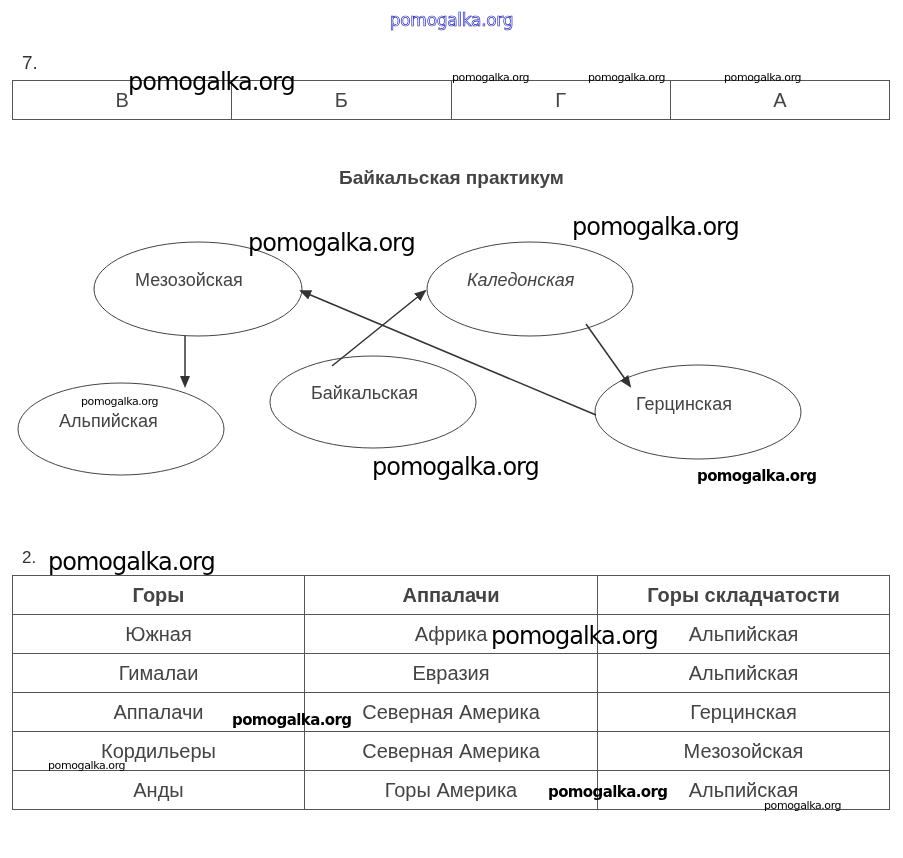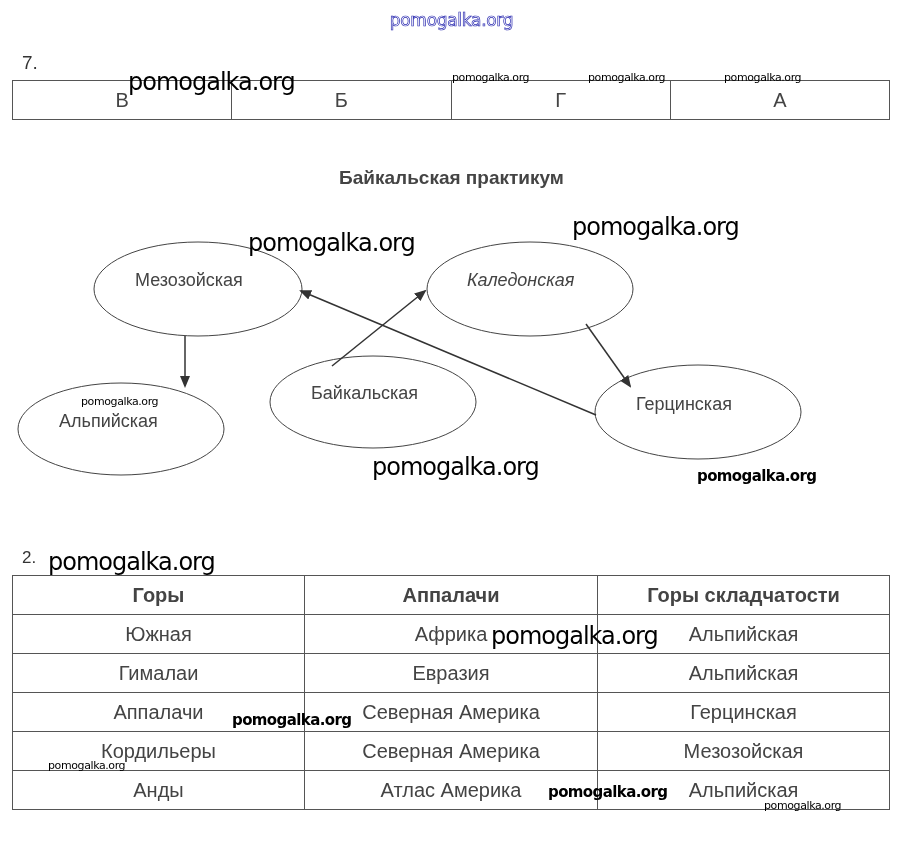--- a/index.html
+++ b/index.html
@@ -98,21 +98,21 @@
     <td>Северная Америка</td>
     <td>Герцинская</td>
   </tr>
   <tr>
     <td>Кордильеры</td>
     <td>Северная Америка</td>
     <td>Мезозойская</td>
   </tr>
   <tr>
     <td>Анды</td>
-    <td>Атлас Америка</td>
+    <td>Горы Америка</td>
     <td>Альпийская</td>
   </tr>
 </tbody>
   </table>
 
 <div class="abs wm-big" style="left:491px;top:614px;">pomogalka.org</div>
 <div class="abs wm-med" style="left:232px;top:703px;">pomogalka.org</div>
 <div class="abs wm-small" style="left:48px;top:751px;">pomogalka.org</div>
 <div class="abs wm-med" style="left:548px;top:775px;">pomogalka.org</div>
 <div class="abs wm-small" style="left:764px;top:791px;">pomogalka.org</div>

